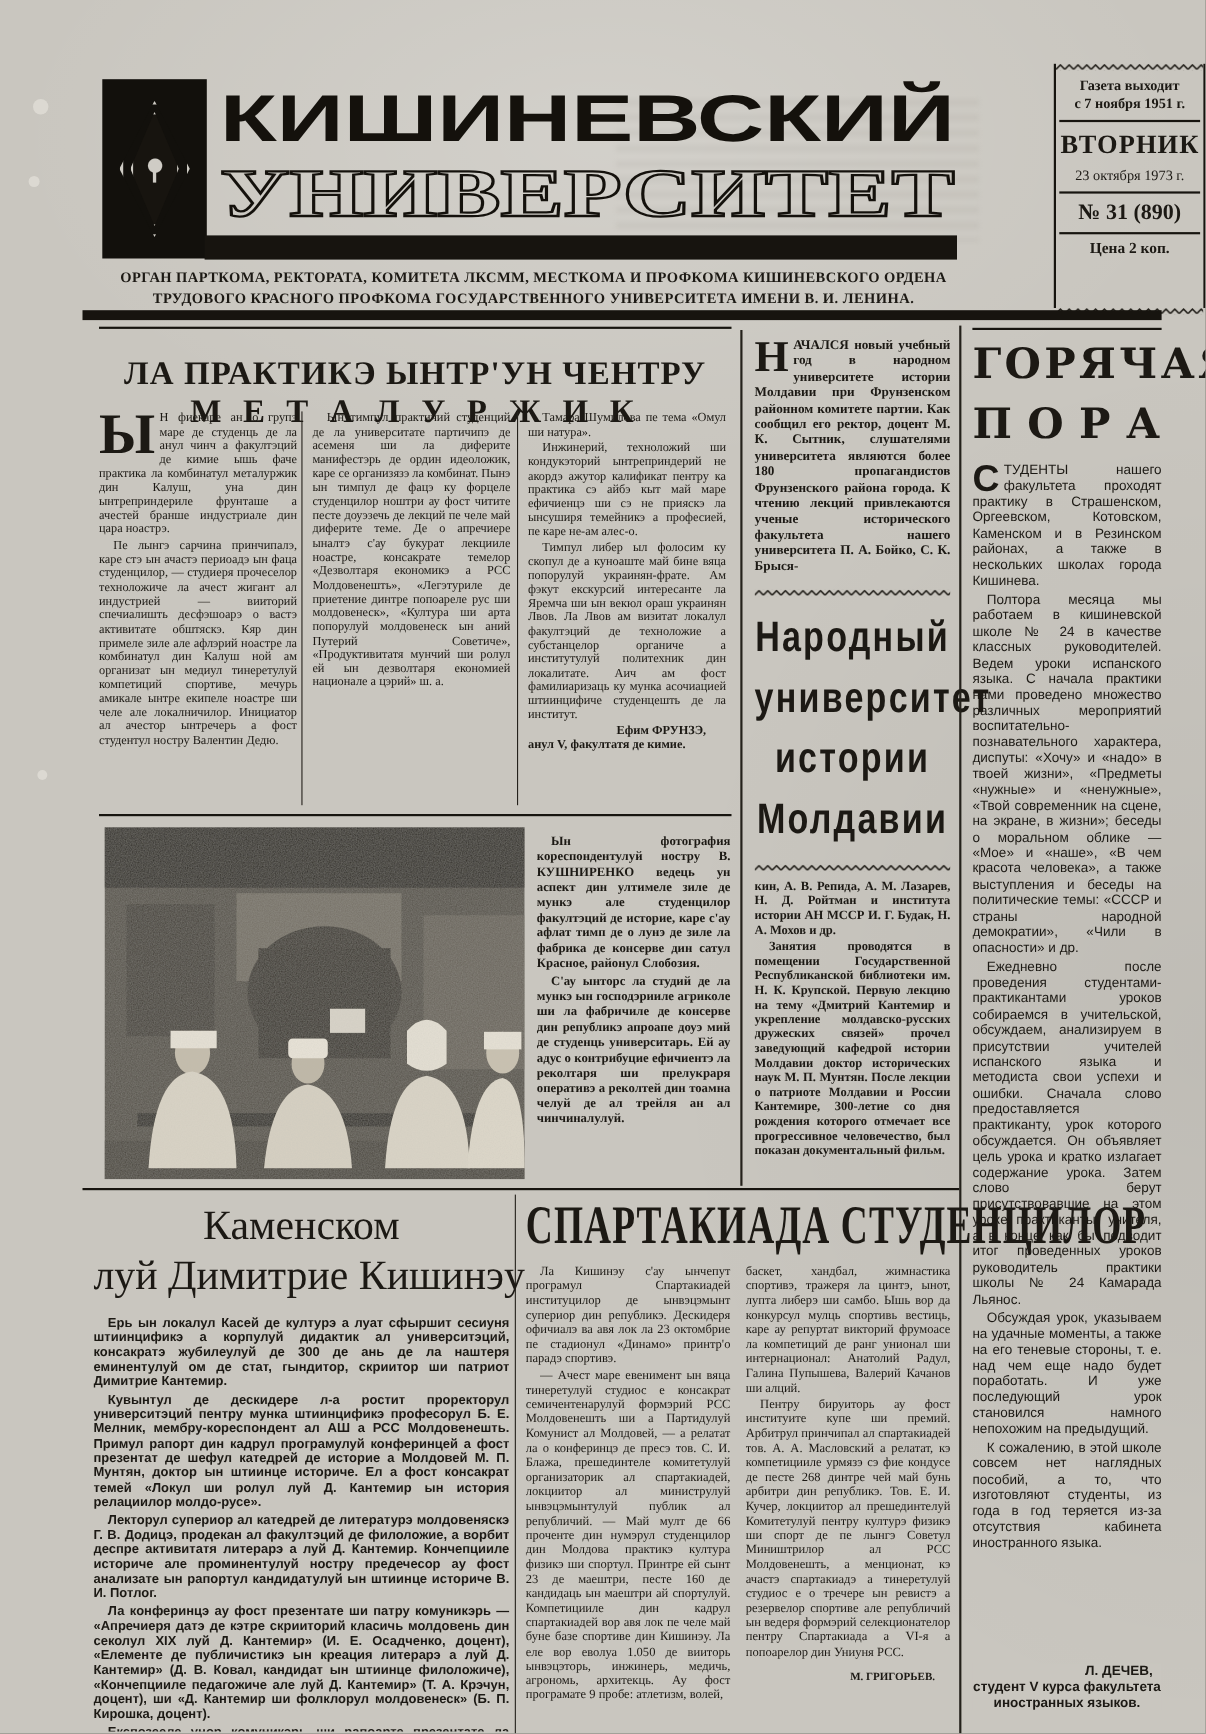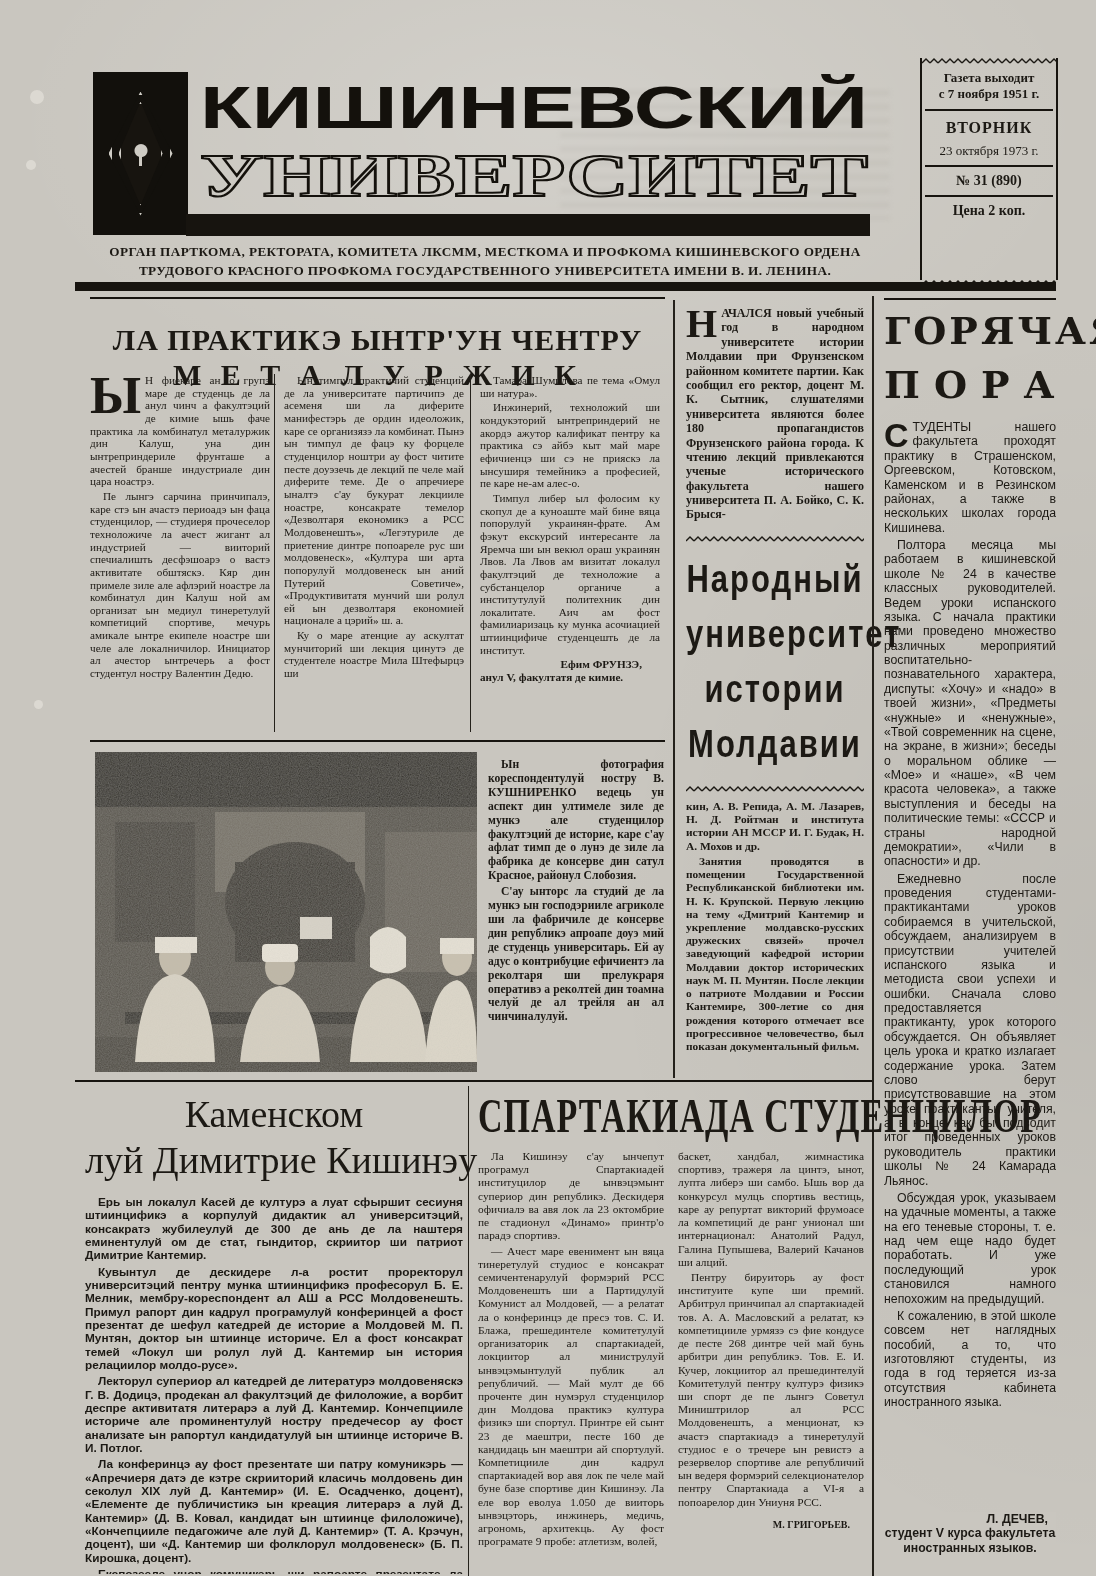--- a/index.html
+++ b/index.html
@@ -16,27 +16,27 @@
   
   .logo-box{background:#12100c;display:flex;align-items:center;justify-content:center;}
   .diamond{width:58px;height:118px;border:3px solid #cfccc5;transform:none;
            clip-path:polygon(50% 0,100% 50%,50% 100%,0 50%);background:#12100c;position:relative;}
   .diamond-inner{position:absolute;left:7px;top:7px;right:7px;bottom:7px;
            clip-path:polygon(50% 0,100% 50%,50% 100%,0 50%);border:2px solid #cfccc5;background:#17140f;}
   .emblem{position:absolute;left:50%;top:50%;width:26px;height:34px;transform:translate(-50%,-50%);
           background:radial-gradient(circle at 50% 40%, #cfccc5 0 6px, transparent 7px),
                      linear-gradient(#cfccc5,#cfccc5) 50% 80%/3px 12px no-repeat;}
   .infobox{border-left:2.5px solid #17140f;border-right:2.5px solid #17140f;
-           text-align:center;font-family:"Liberation Serif",serif;}
+           text-align:center;font-family:"Liberation Serif",serif;margin-left:38px;}
   .infobox .sect{padding:6px 4px;}
   .ib-rule{height:2px;background:#17140f;margin:0 3px;}
   .gazeta{font-weight:bold;font-size:13px;line-height:1.25;}
-  .day{font-weight:bold;font-size:16px;letter-spacing:1px;margin-top:2px;}
+  .day{font-weight:bold;font-size:24px;letter-spacing:1px;margin-top:2px;}
   .date{font-size:13px;margin-top:6px;}
-  .issue{font-size:14px;font-weight:bold;}
+  .issue{font-size:20px;font-weight:bold;}
   .price{font-size:14px;font-weight:bold;}
   .organ{font-weight:bold;font-size:13.2px;line-height:1.45;text-align:center;letter-spacing:.4px;}
   
   .serifcol{font-size:11.2px;line-height:1.13;text-align:justify;overflow:hidden;}
   .serifcol p{margin:0 0 2px 0;text-indent:13px;}
   .boldserif{font-weight:bold;}
   .dropcap{float:left;font-weight:bold;line-height:.78;margin:2px 4px 0 0;}
   .headline1{font-weight:bold;text-align:center;font-size:30px;letter-spacing:1px;white-space:nowrap;margin-top:20px;}
   .sanscol{font-family:"Liberation Sans",sans-serif;font-size:12.3px;line-height:1.17;text-align:justify;overflow:hidden;}
   .sanscol p{margin:0 0 3px 0;text-indent:13px;}
@@ -118,21 +118,20 @@
   <div class="abs headline1" style="left:90px;top:338px;width:575px;letter-spacing:6px;">М Е Т А Л У Р Ж И К</div>
 
   <div class="abs serifcol" style="left:90px;top:374px;width:180px;height:360px;">
     <span class="dropcap" style="font-size:52px;">Ы</span>
     <p style="text-indent:0;">Н фиекаре ан о групэ маре де студенць де ла анул чинч а факултэций де кимие ышь фаче практика ла комбинатул металуржик дин Калуш, уна дин ынтреприндериле фрунташе а ачестей бранше индустриале дин цара ноастрэ.</p>
     <p>Пе лынгэ сарчина принчипалэ, каре стэ ын ачастэ периоадэ ын фаца студенцилор, — студиеря прочеселор техноложиче ла ачест жигант ал индустрией — вииторий спечиалишть десфэшоарэ о вастэ активитате обштяскэ. Кяр дин примеле зиле але афлэрий ноастре ла комбинатул дин Калуш ной ам организат ын медиул тинеретулуй компетиций спортиве, мечурь амикале ынтре екипеле ноастре ши челе але локалничилор. Инициатор ал ачестор ынтречерь а фост студентул ностру Валентин Дедю.</p>
   </div>
   <div class="abs rule-v" style="left:274px;top:374px;height:358px;width:1px;"></div>
   <div class="abs serifcol" style="left:284px;top:374px;width:180px;height:360px;">
     <p style="text-indent:13px;">Ын тимпул практичий студенций де ла университате партичипэ де асеменя ши ла диферите манифестэрь де ордин идеоложик, каре се организязэ ла комбинат. Пынэ ын тимпул де фацэ ку форцеле студенцилор ноштри ау фост читите песте доуэзечь де лекций пе челе май диферите теме. Де о апречиере ыналтэ с'ау букурат лекцииле ноастре, консакрате темелор «Дезволтаря економикэ а РСС Молдовенешть», «Легэтуриле де приетение динтре попоареле рус ши молдовенеск», «Култура ши арта попорулуй молдовенеск ын аний Путерий Советиче», «Продуктивитатя мунчий ши ролул ей ын дезволтаря економией национале а цэрий» ш. а.</p>
-    <p>Ку о маре атенцие ау аскултат мунчиторий ши лекция цинутэ де студентеле ноастре Мила Штефырцэ ши</p>
   </div>
   <div class="abs rule-v" style="left:470px;top:374px;height:358px;width:1px;"></div>
   <div class="abs serifcol" style="left:480px;top:374px;width:180px;height:360px;">
     <p style="text-indent:13px;">Тамара Шумилова пе тема «Омул ши натура».</p>
     <p>Инжинерий, техноложий ши кондукэторий ынтреприндерий не акордэ ажутор калификат пентру ка практика сэ айбэ кыт май маре ефичиенцэ ши сэ не прияскэ ла ынсуширя темейникэ а професией, пе каре не-ам алес-о.</p>
     <p>Тимпул либер ыл фолосим ку скопул де а куноаште май бине вяца попорулуй украинян-фрате. Ам фэкут екскурсий интересанте ла Яремча ши ын векюл ораш украинян Лвов. Ла Лвов ам визитат локалул факултэций де техноложие а субстанцелор органиче а институтулуй политехник дин локалитате. Аич ам фост фамилиаризаць ку мунка асочиацией штиинцифиче студенцешть де ла институт.</p>
     <div class="sig" style="text-align:right;padding-right:18px;">Ефим ФРУНЗЭ,</div>
     <div class="sig">анул V, факултатя де кимие.</div>
   </div>
 

